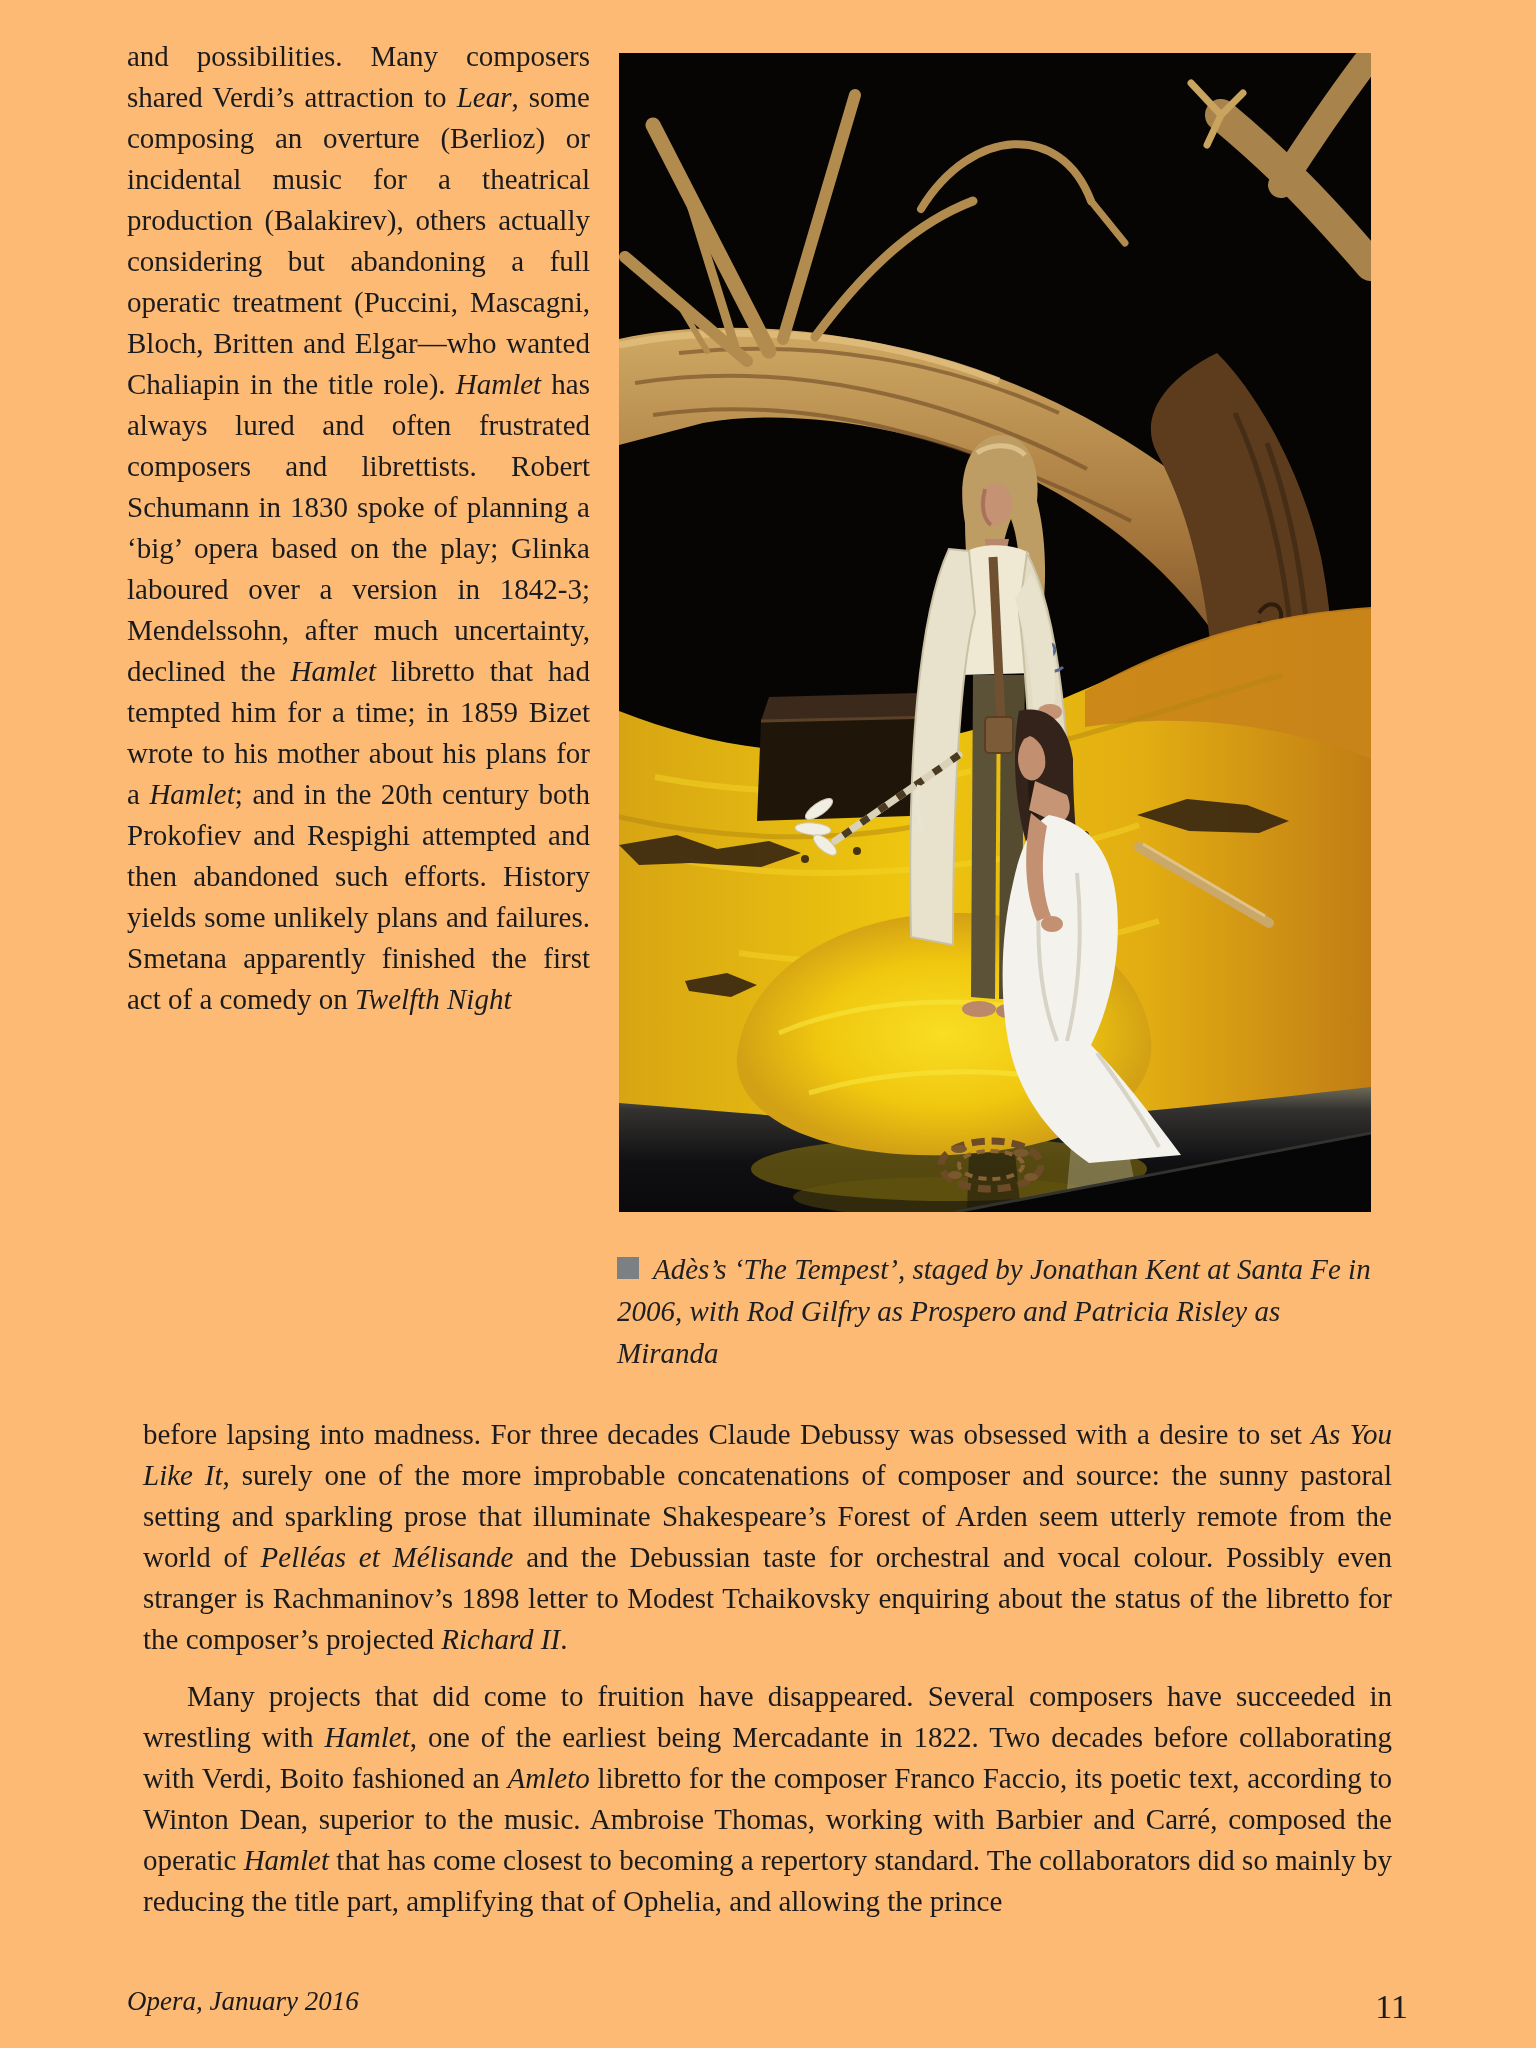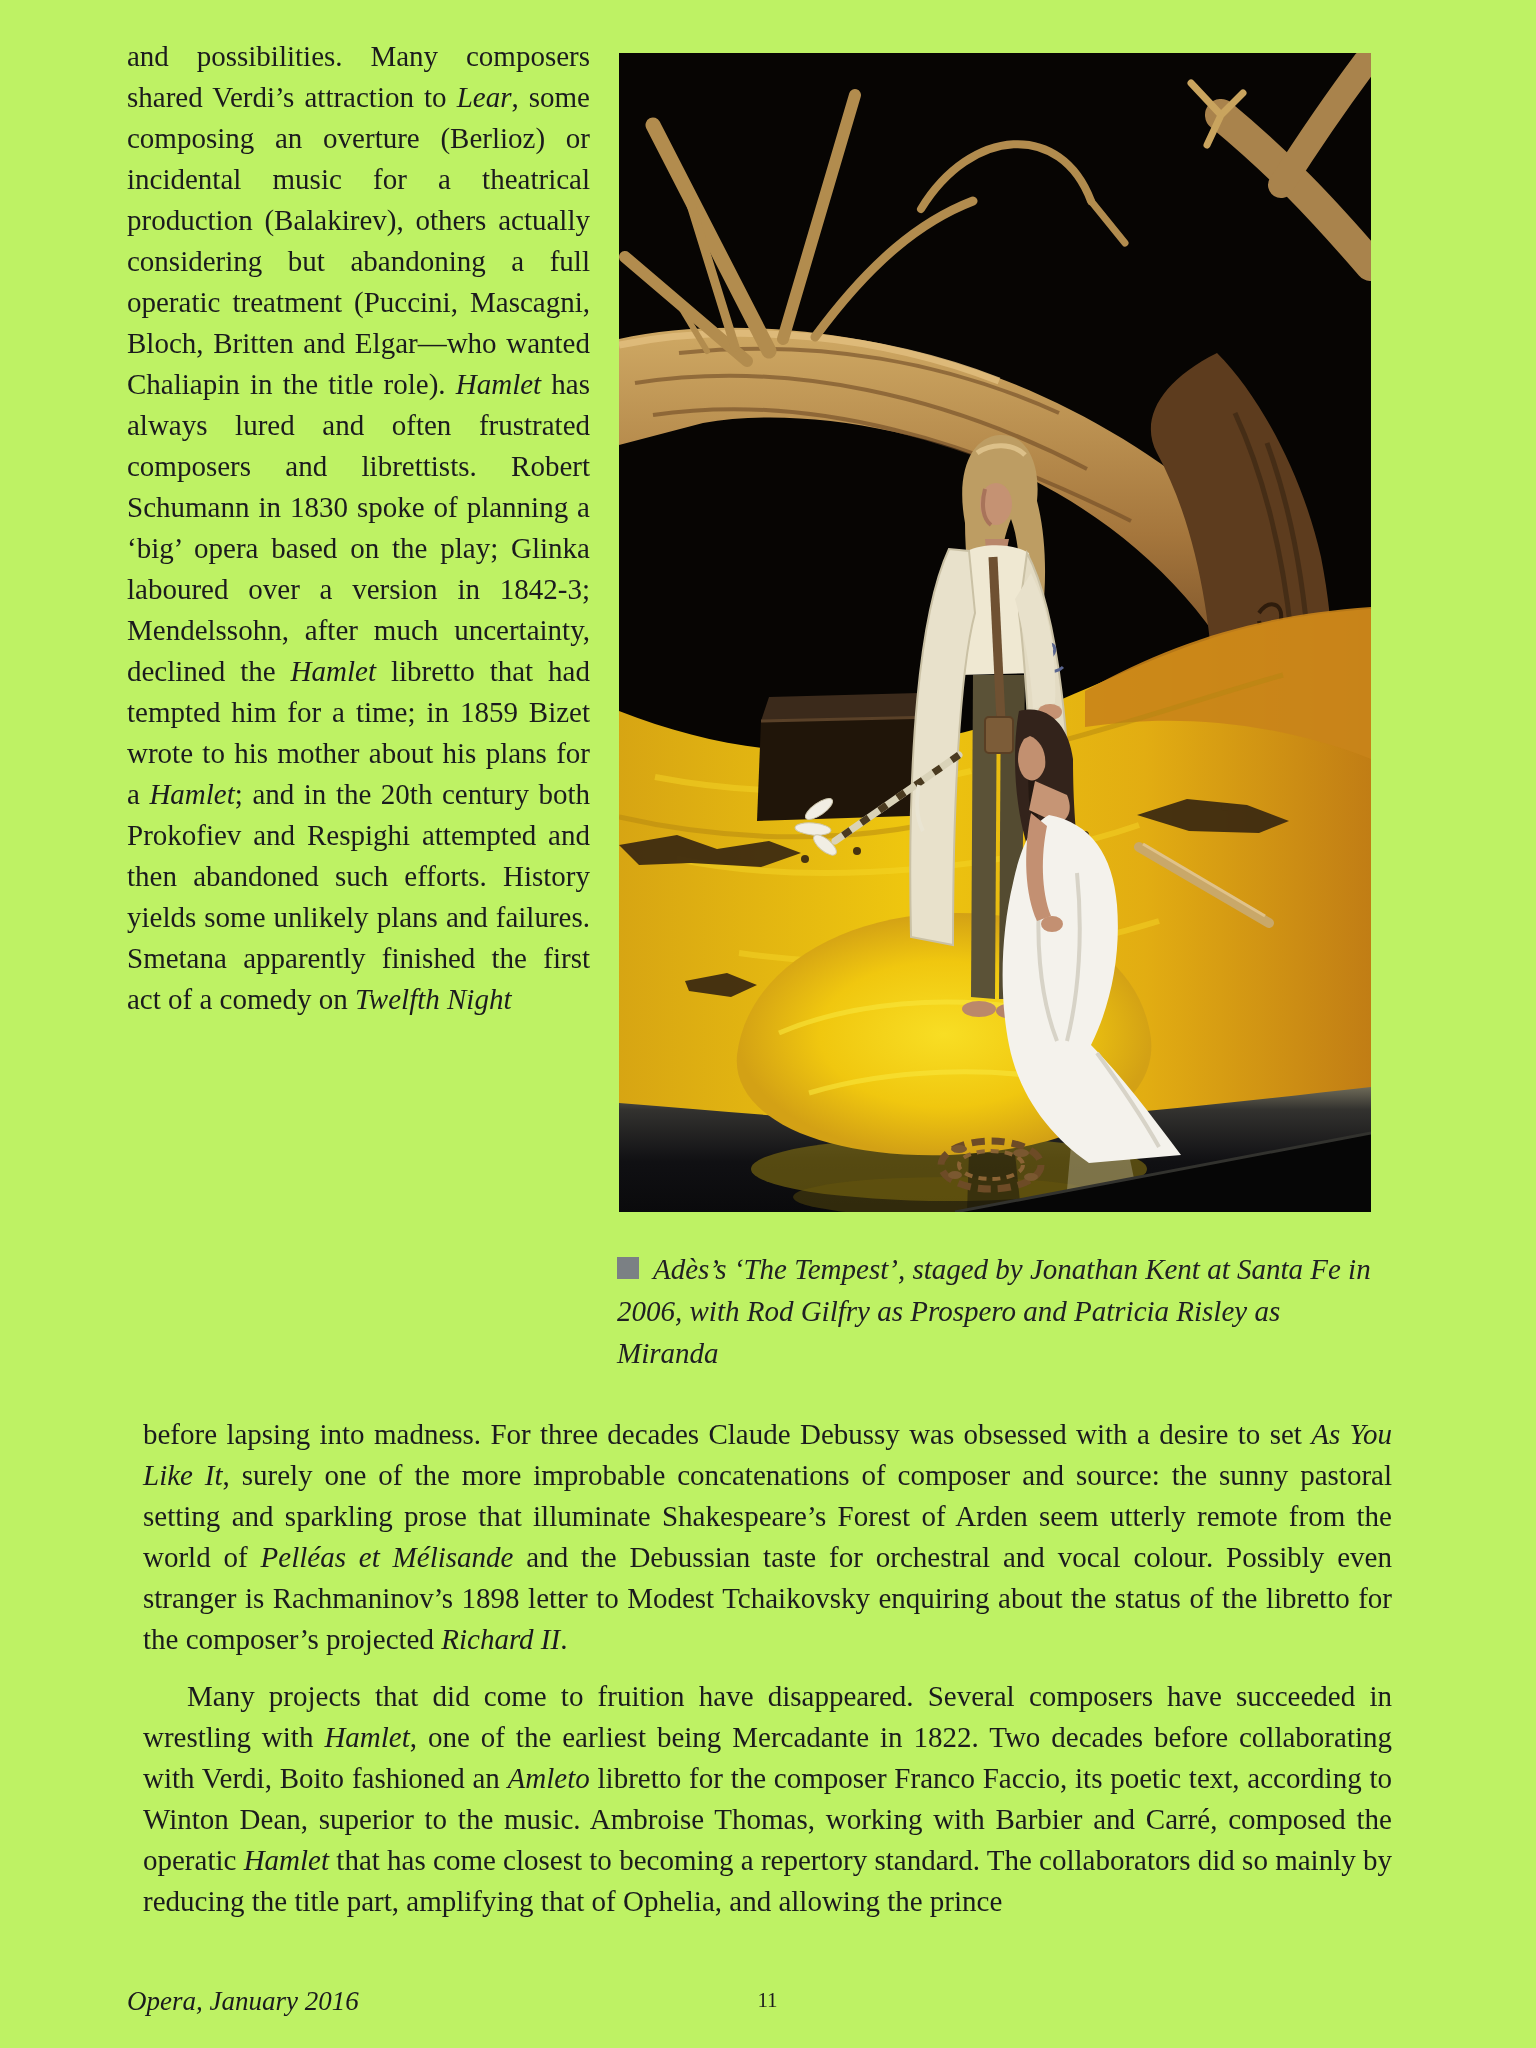--- a/index.html
+++ b/index.html
@@ -1,19 +1,19 @@
 <!DOCTYPE html>
 <html><head>
 <meta charset="utf-8">
 <style>
   html,body{margin:0;padding:0;background:#e8e8e8;}
   .page{
     position:relative;
     width:1536px;height:2048px;
-    background:#bef264;
+    background:#fdba74;
     margin:0 auto;
     font-family:"Liberation Serif","DejaVu Serif",serif;
     color:#1b1b1d;
     overflow:hidden;
   }
   .col-left{
     position:absolute;left:127px;top:36px;width:463px;
     font-size:29px;line-height:41px;
     text-align:justify;text-align-last:left;
   }
@@ -33,22 +33,22 @@
     position:absolute;left:127px;top:1398px;width:1281px;
     font-size:29px;line-height:41px;text-align:justify;text-align-last:left;
   }
   .body-block p{margin:16px;padding:0;}
   .para.indent{text-indent:44px;}
   .footer-journal{
     position:absolute;left:127px;top:1986px;
     font-size:27px;font-style:italic;color:#1b1b1d;
   }
   .footer-page{
-    position:absolute;left:127px;top:1988px;width:1281px;text-align:center;
-    font-size:21px;color:#1b1b1d;
+    position:absolute;left:127px;top:1988px;width:1281px;text-align:right;
+    font-size:34px;color:#1b1b1d;
   }
   i{font-style:italic;}
 </style>
 </head>
 <body>
 
 <div class="page">
 
   <div class="col-left"><span>and possibilities. Many composers shared Verdi’s attraction to </span><i>Lear</i><span>, some composing an overture (Berlioz) or incidental music for a theatrical production (Balakirev), others actually considering but abandoning a full operatic treatment (Puccini, Mascagni, Bloch, Britten and Elgar—who wanted Chaliapin in the title role). </span><i>Hamlet</i><span> has always lured and often frustrated composers and librettists. Robert Schumann in 1830 spoke of planning a ‘big’ opera based on the play; Glinka laboured over a version in 1842-3; Mendelssohn, after much uncertainty, declined the </span><i>Hamlet</i><span> libretto that had tempted him for a time; in 1859 Bizet wrote to his mother about his plans for a </span><i>Hamlet</i><span>; and in the 20th century both Prokofiev and Respighi attempted and then abandoned such efforts. History yields some unlikely plans and failures. Smetana apparently finished the first act of a comedy on </span><i>Twelfth Night</i></div>
 

